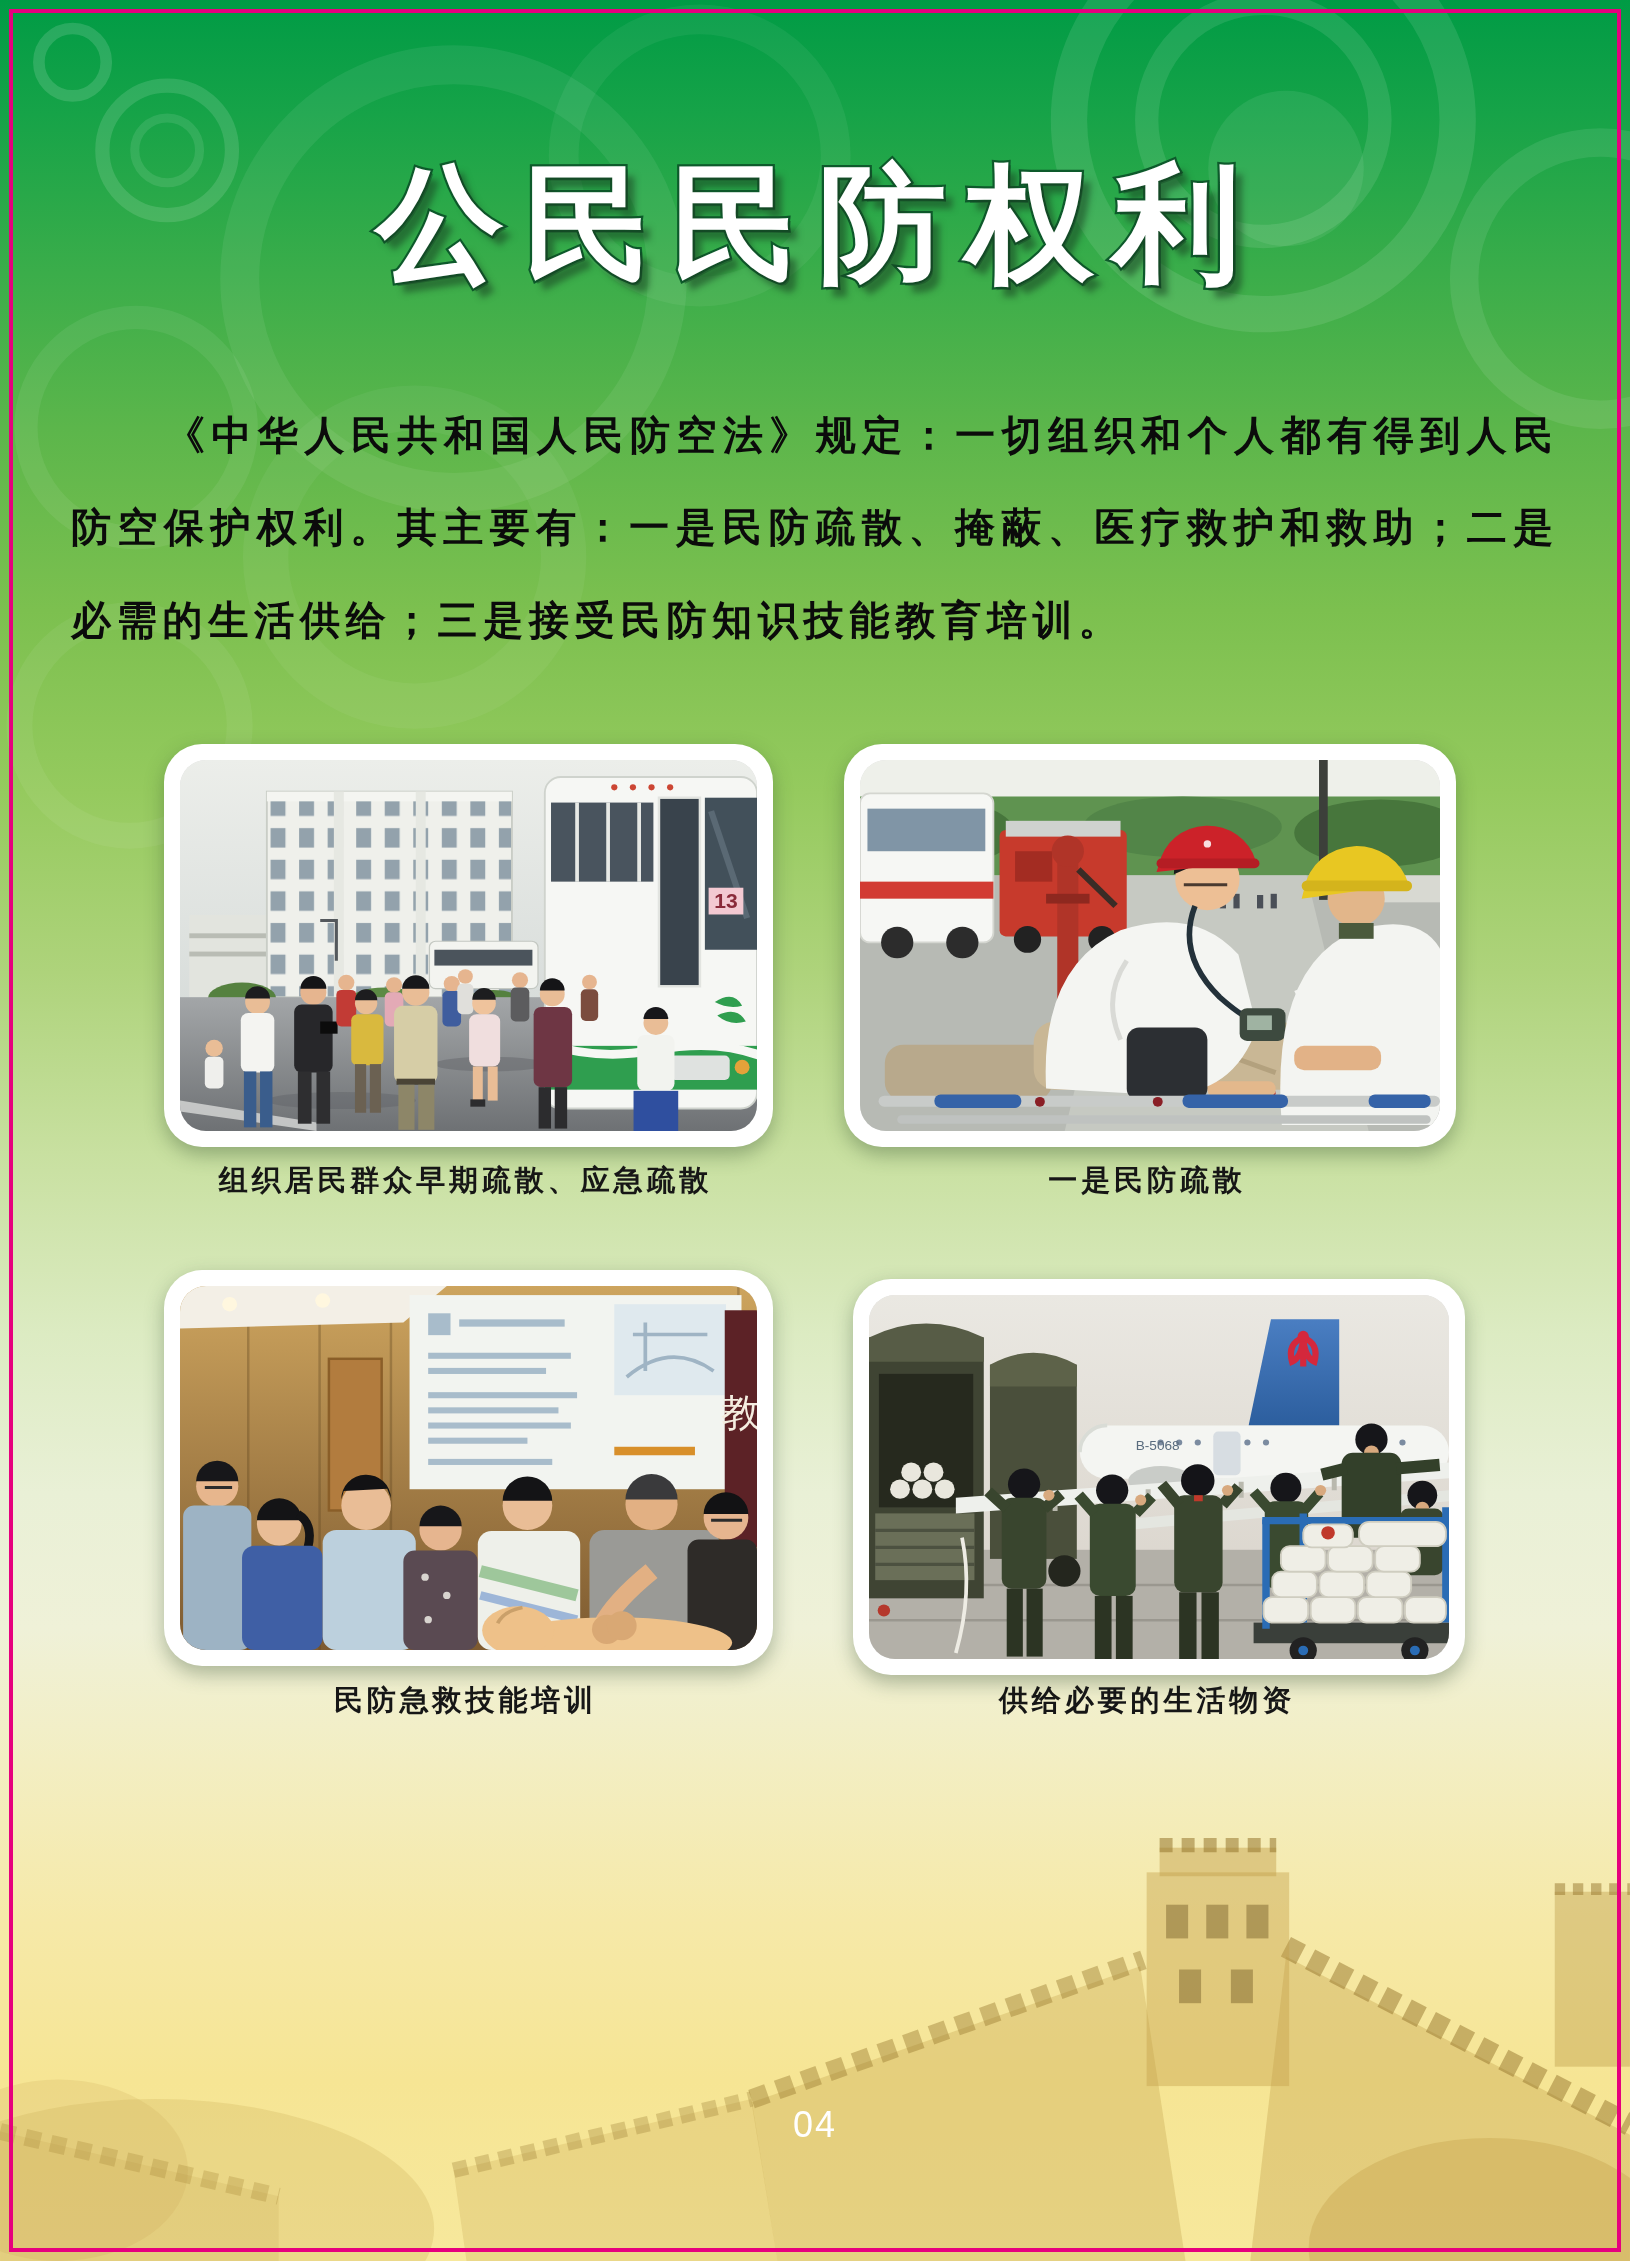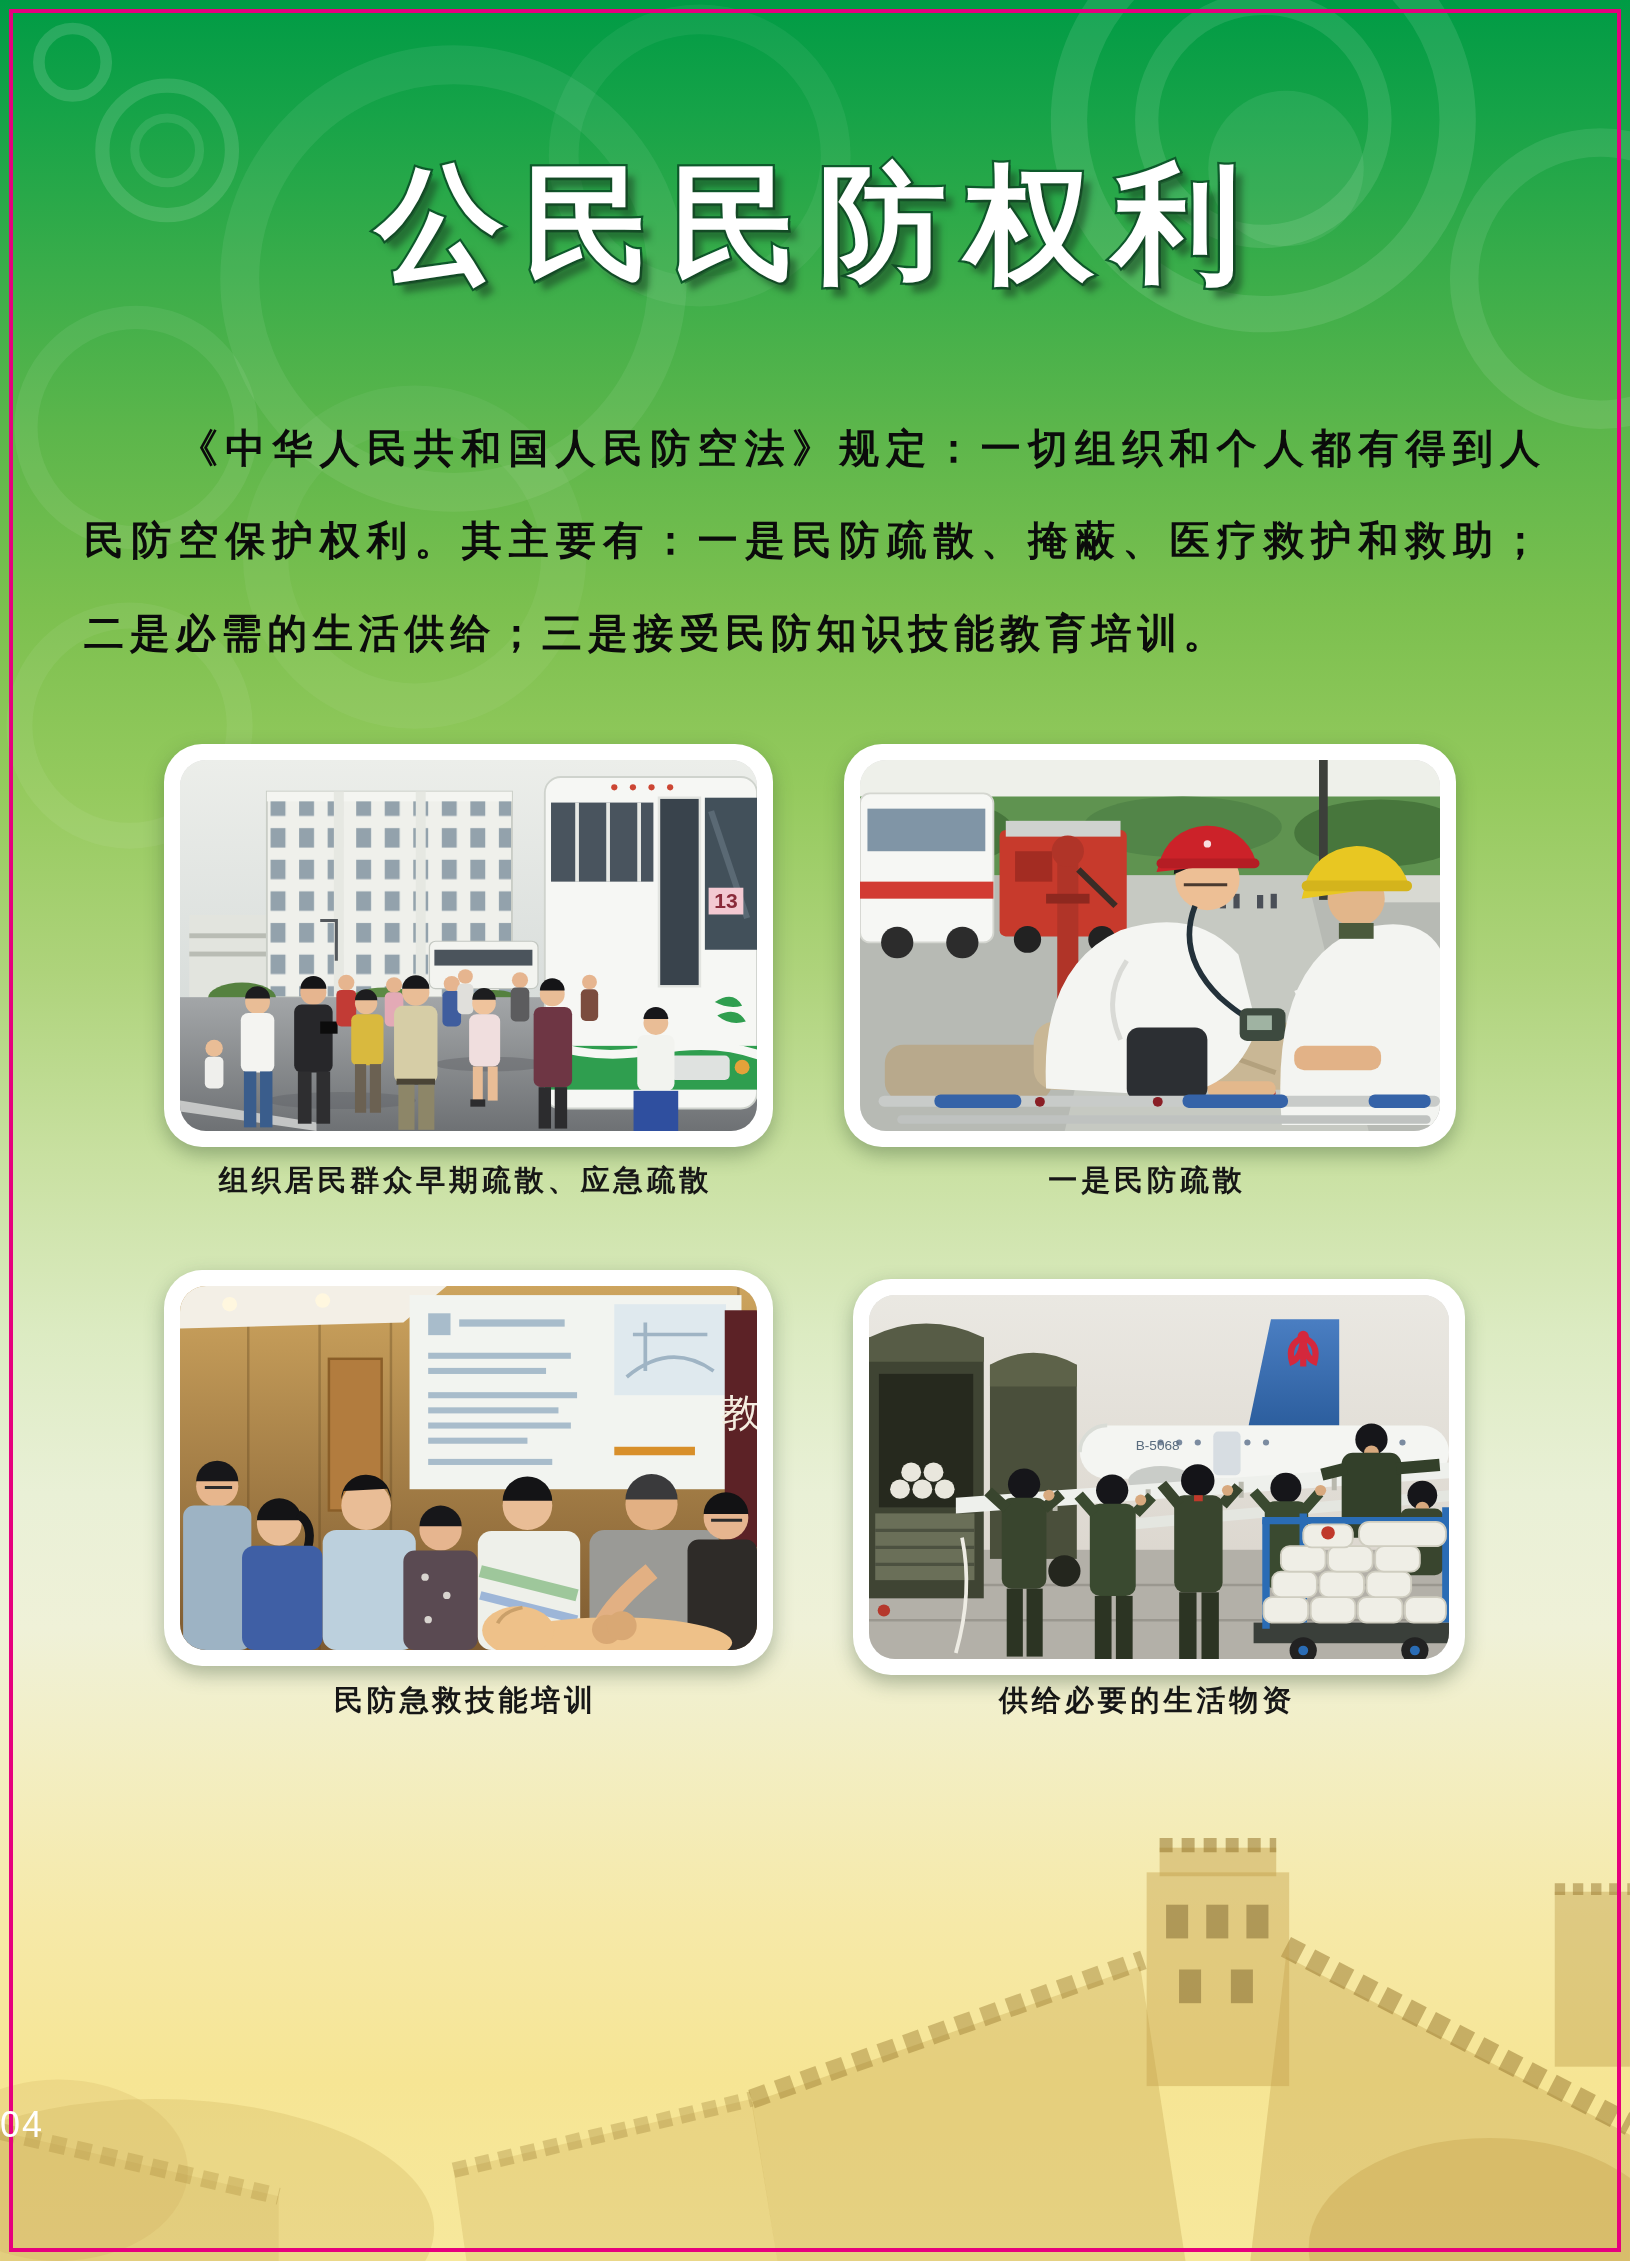--- a/index.html
+++ b/index.html
@@ -11,39 +11,39 @@
       #eff1d8 72%, #f3eec2 78%, #f6e9a8 85%, #f6e594 92%, #f7e89c 100%);}
   .rings,.greatwall{position:absolute;left:0;pointer-events:none;}
   .rings{top:0;}
   .greatwall{bottom:0;}
   .pink-border{position:absolute;left:9px;top:9px;right:9px;bottom:9px;
     border:4.5px solid #e6007e;pointer-events:none;}
   .title{position:absolute;top:157px;left:0;width:100%;margin:3px;text-align:center;
     font-weight:900;font-size:128px;line-height:1;color:#ffffff;letter-spacing:19.4px;
     -webkit-text-stroke:4.5px #0d5a2b;paint-order:stroke fill;
     text-shadow:9px 10.4px 6.5px rgba(25,65,35,.55), 2.6px 3.2px 0 rgba(20,70,40,.45);}
-  .intro{position:absolute;left:68px;right:68px;top:387px;margin:16px;color:#0b0b0b;
+  .intro{position:absolute;left:68px;right:68px;top:387px;margin:3px;color:#0b0b0b;
     font-family:"Liberation Serif","DejaVu Serif",serif;font-weight:700;
     font-size:40px;line-height:2.31;letter-spacing:5.8px;text-align:justify;text-indent:94px;}
   .photo{position:absolute;background:#ffffff;border-radius:38px;padding:16px;
     box-shadow:0 7.8px 19.4px rgba(40,70,40,.35);}
   .photo-inner{width:100%;height:100%;border-radius:26px;overflow:hidden;background:#dddddd;}
   .photo-inner svg{display:block;width:100%;height:100%;}
   .p1{left:164px;top:744px;width:577px;height:371px;}
   .p2{left:844px;top:744px;width:580px;height:371px;}
   .p3{left:164px;top:1270px;width:577px;height:364px;}
   .p4{left:844px;top:1270px;width:580px;height:364px;}
   .caption{position:absolute;text-align:center;color:#161616;
     font-family:"Liberation Serif","DejaVu Serif",serif;font-weight:700;
     font-size:29px;letter-spacing:3.9px;}
   .c1{left:164px;top:1161px;width:603px;}
   .c2{left:844px;top:1161px;width:606px;}
   .c3{left:164px;top:1681px;width:603px;}
   .c4{left:844px;top:1681px;width:606px;}
-  .pagenum{position:absolute;left:0;top:2104px;width:100%;
+  .pagenum{position:absolute;left:0;top:2104px;width:100%;text-align:center;
     color:#ffffff;font-size:36px;font-weight:400;letter-spacing:1.9px;}
 </style>
 </head>
 <body>
 
 <div class="poster">
 
   <svg class="rings" width="1630" height="907" viewBox="0 0 2516 1400">
     <g fill="none" stroke="#ffffff">
       <circle cx="112" cy="96" r="52" stroke-opacity=".14" stroke-width="18"></circle>

